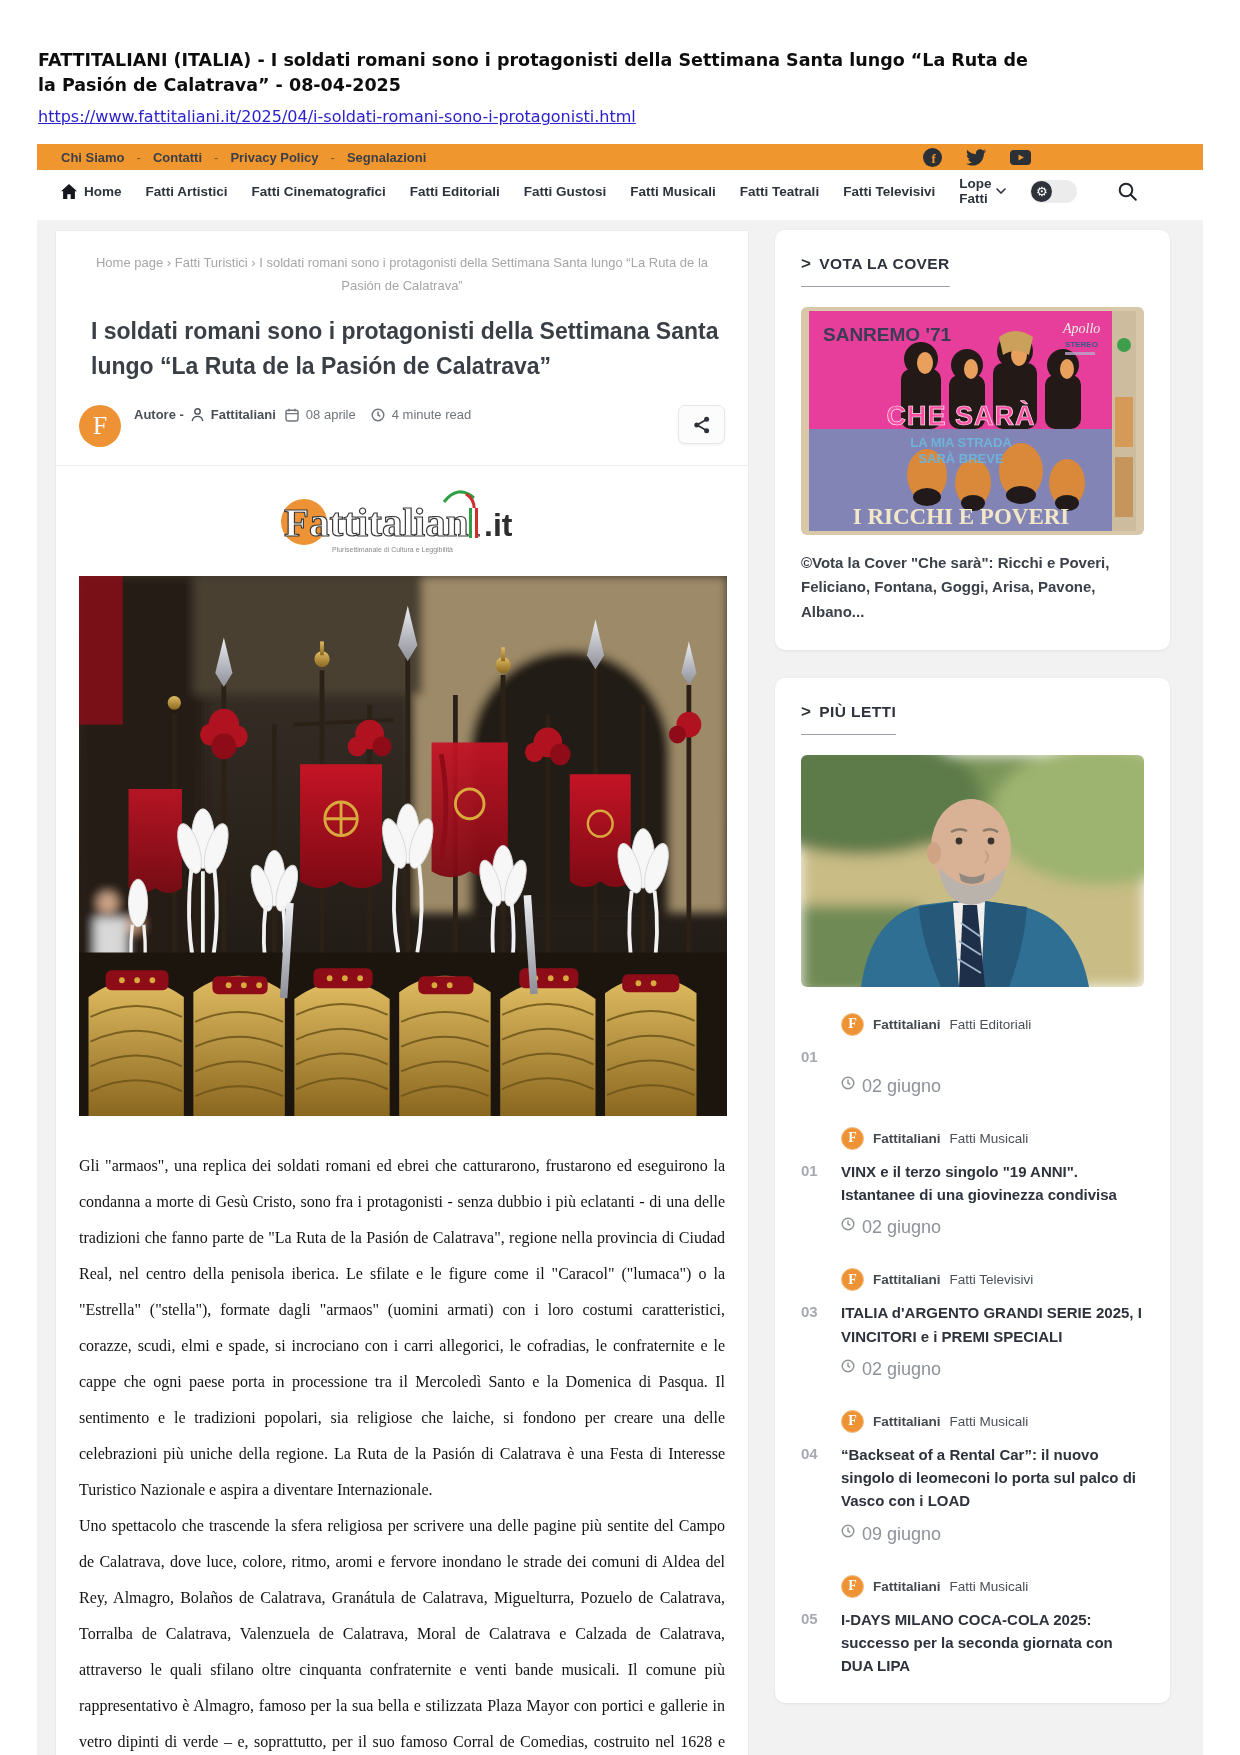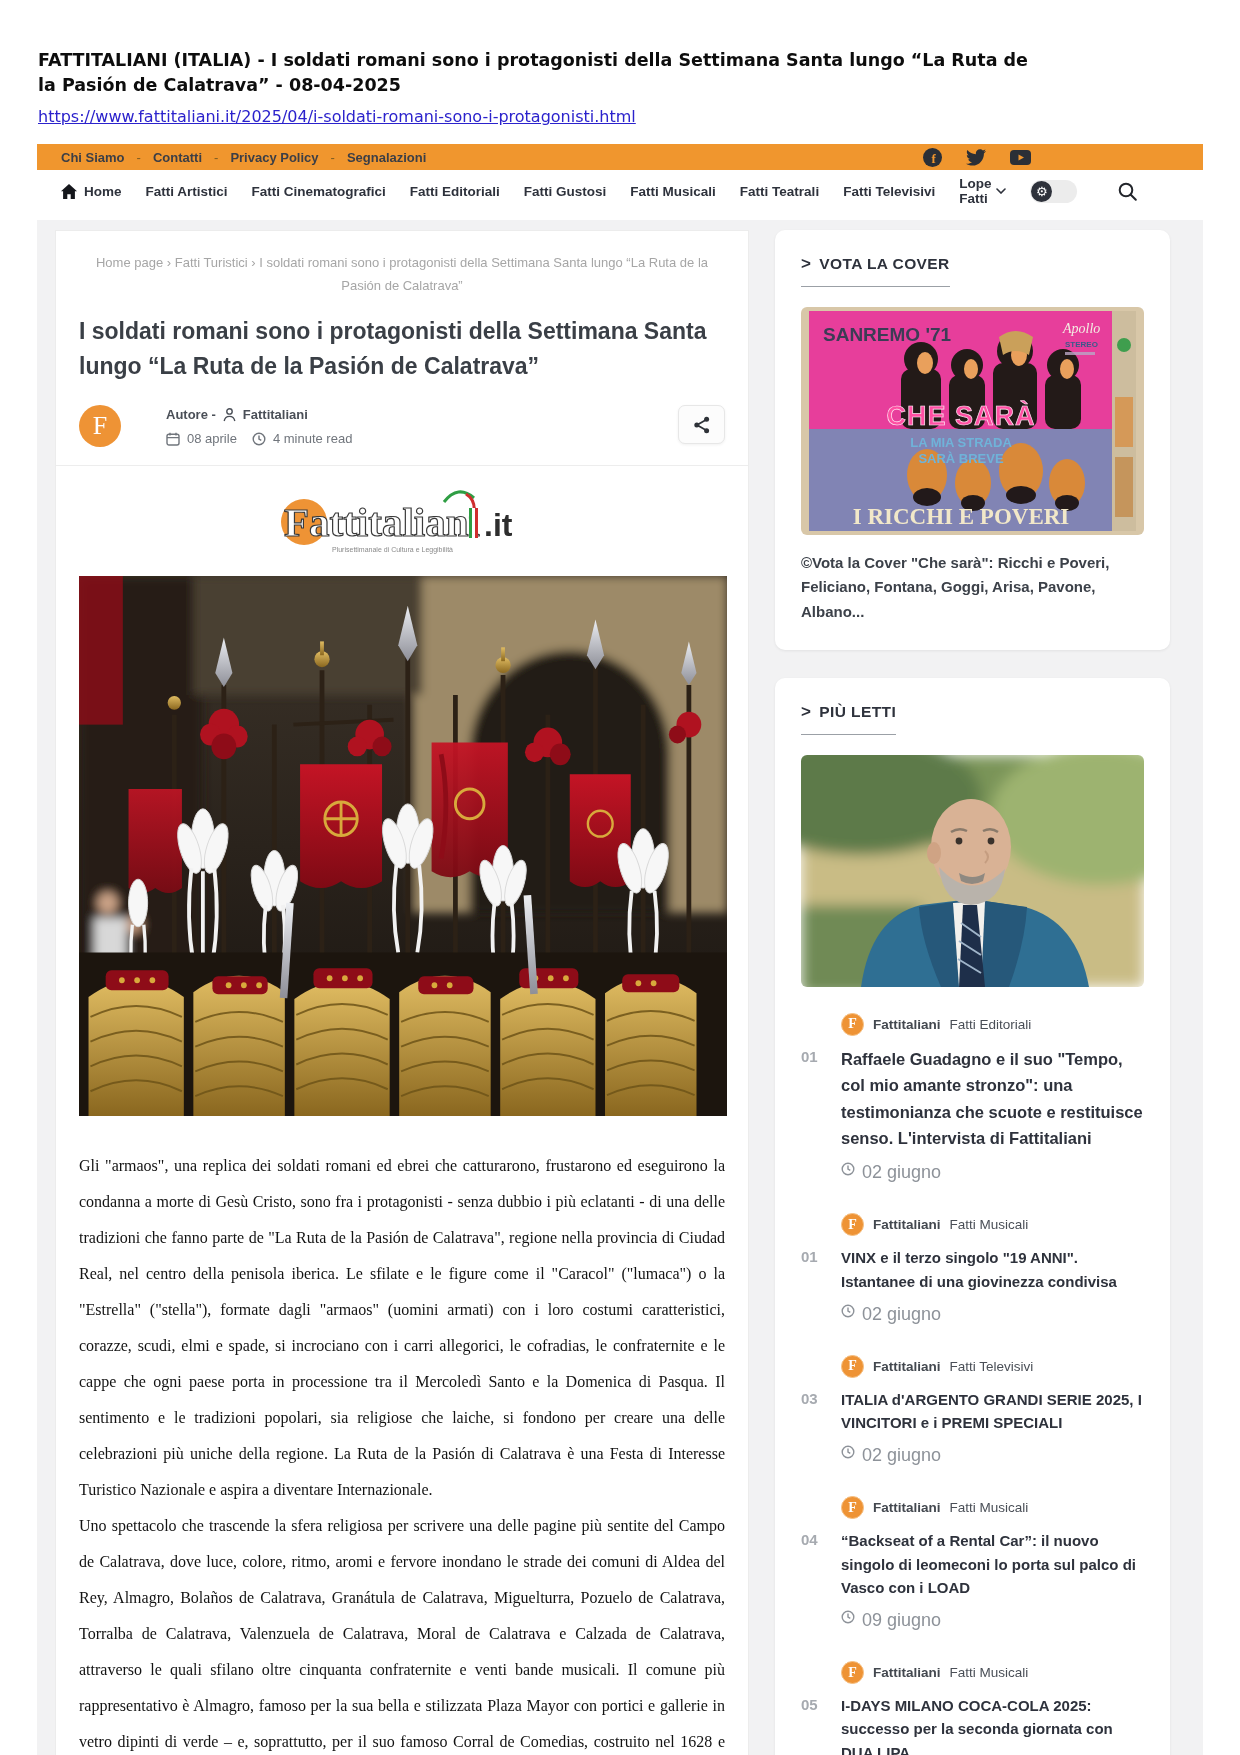--- a/index.html
+++ b/index.html
@@ -26,24 +26,24 @@
   .nav-more { display:flex; align-items:center; gap:5px; cursor:pointer; }
   .nav-right { margin-left:auto; display:flex; align-items:center; gap:40px; padding-right:118px; }
   .toggle { width:47px; height:23px; border-radius:12px; background:#ececec; position:relative; cursor:pointer; }
   .toggle-knob { position:absolute; left:1px; top:1px; width:21px; height:21px; border-radius:50%; background:#2e323b; color:#fff; display:flex; align-items:center; justify-content:center; font-size:13px; font-family:"DejaVu Sans", sans-serif; }
   .search-btn { cursor:pointer; display:flex; }
   
   .main { margin:8px 37px 0 37px; background:#f2f2f3; display:flex; gap:26px; padding:10px 18px 0 18px; min-height:1560px; align-items:flex-start; }
   
   .article-card { width:694px; background:#fff; border:1px solid #ececec; padding:20px 23px 40px 23px; }
   .crumb { font-size:13px; color:#a6a6a6; line-height:1.8; cursor:pointer;text-align:center; }
-  .article-title { font-size:23px; font-weight:700; color:#3a3f46; line-height:1.55; margin:16px 0 20px 0; }
+  .article-title { font-size:23px; font-weight:700; color:#3a3f46; line-height:1.55; margin:16px 0 20px 12px; }
   .meta-row { display:flex; align-items:flex-start; gap:13px; }
   .avatar { width:42px; height:42px; border-radius:50%; background:#ee9335; color:#fff; display:flex; align-items:center; justify-content:center; font-family:"Liberation Serif", serif; font-size:26px; flex:none; }
-  .meta-col { display:flex; flex-direction:column; gap:9px; padding-top:2px; font-size:13px; color:#4a4f57;margin-left:32px; }
+  .meta-col { display:flex; gap:9px; padding-top:2px; font-size:13px; color:#4a4f57; }
   .meta-line { display:flex; align-items:center; gap:7px; font-weight:600; }
   .meta-line.gray { color:#70757c; font-weight:500; }
   .share-btn { margin-left:auto; width:47px; height:39px; border:1px solid #e7e7e7; background:#fcfcfc; border-radius:7px; display:flex; align-items:center; justify-content:center; box-shadow:0 1px 3px rgba(0,0,0,.06); cursor:pointer; }
   .divider { border-top:1px solid #ededed; margin:18px -23px 0 -23px; }
   .logo-wrap { display:flex; justify-content:center; padding:16px 0 10px 0; }
   .hero { width:648px; height:540px; display:block; margin-top:8px; }
   .body-text { margin-top:32px; font-family:"Liberation Serif", serif; font-size:16px; color:#131313; text-align:justify; line-height:2.25; }
   .body-text p { margin:0; }
   
   .sidebar { width:395px; display:flex; flex-direction:column; gap:28px; }
@@ -480,21 +480,20 @@
       </svg>
 
       
       <div class="pl-item first">
         <div class="pl-brandrow">
           <span class="badge-f">F</span>
           <span>Fattitaliani</span>
           <span class="cat">Fatti Editoriali</span>
         </div>
         <div class="pl-num">01</div>
-        <div class="pl-title">Raffaele Guadagno e il suo "Tempo, col mio amante stronzo": una testimonianza che scuote e restituisce senso. L'intervista di Fattitaliani</div>
         <div class="pl-date">
           <svg class="ic" width="14" height="14" viewBox="0 0 14 14">
               <circle cx="7" cy="7" r="5.8" fill="none" stroke="#8d9299" stroke-width="1.4"></circle>
               <path d="M7 3.6V7l2.3 1.4" fill="none" stroke="#8d9299" stroke-width="1.4"></path>
             </svg>
           <span>02 giugno</span>
         </div>
       </div>
 
       

